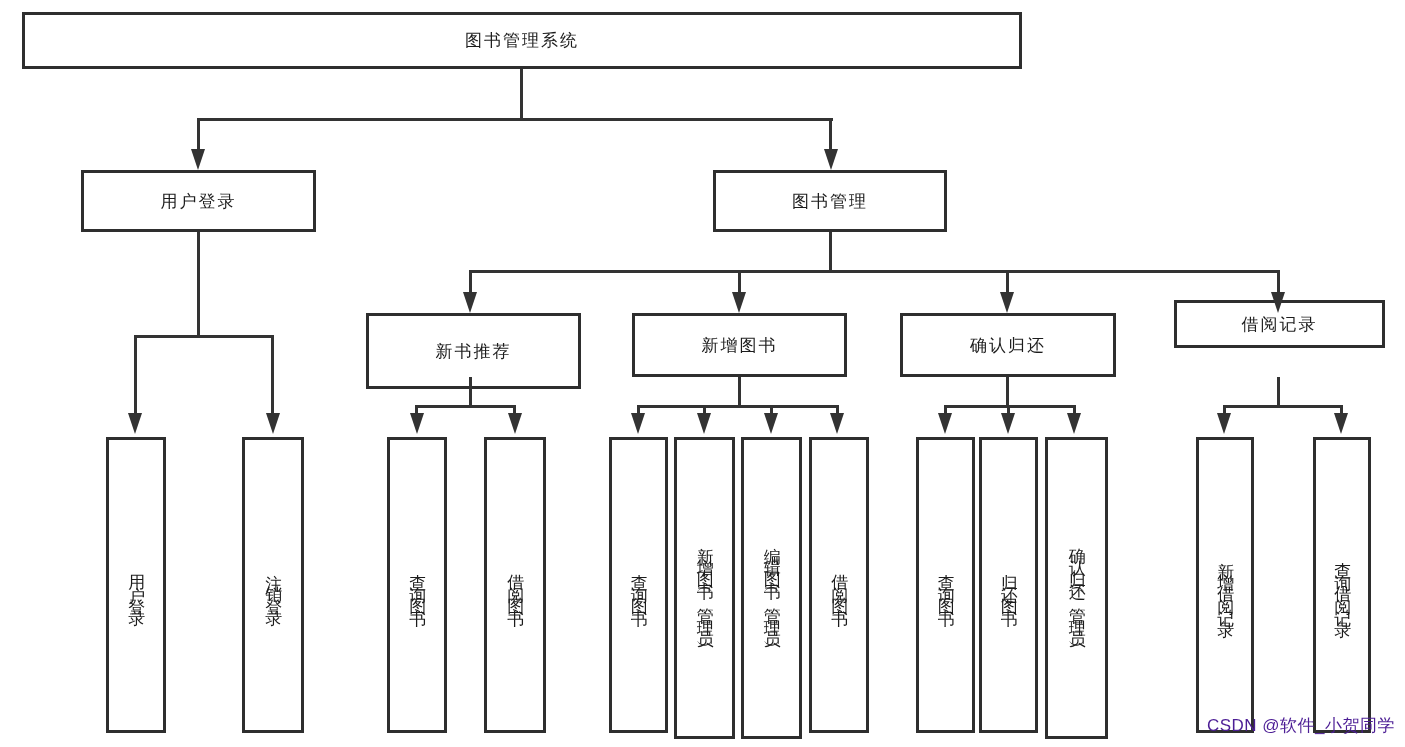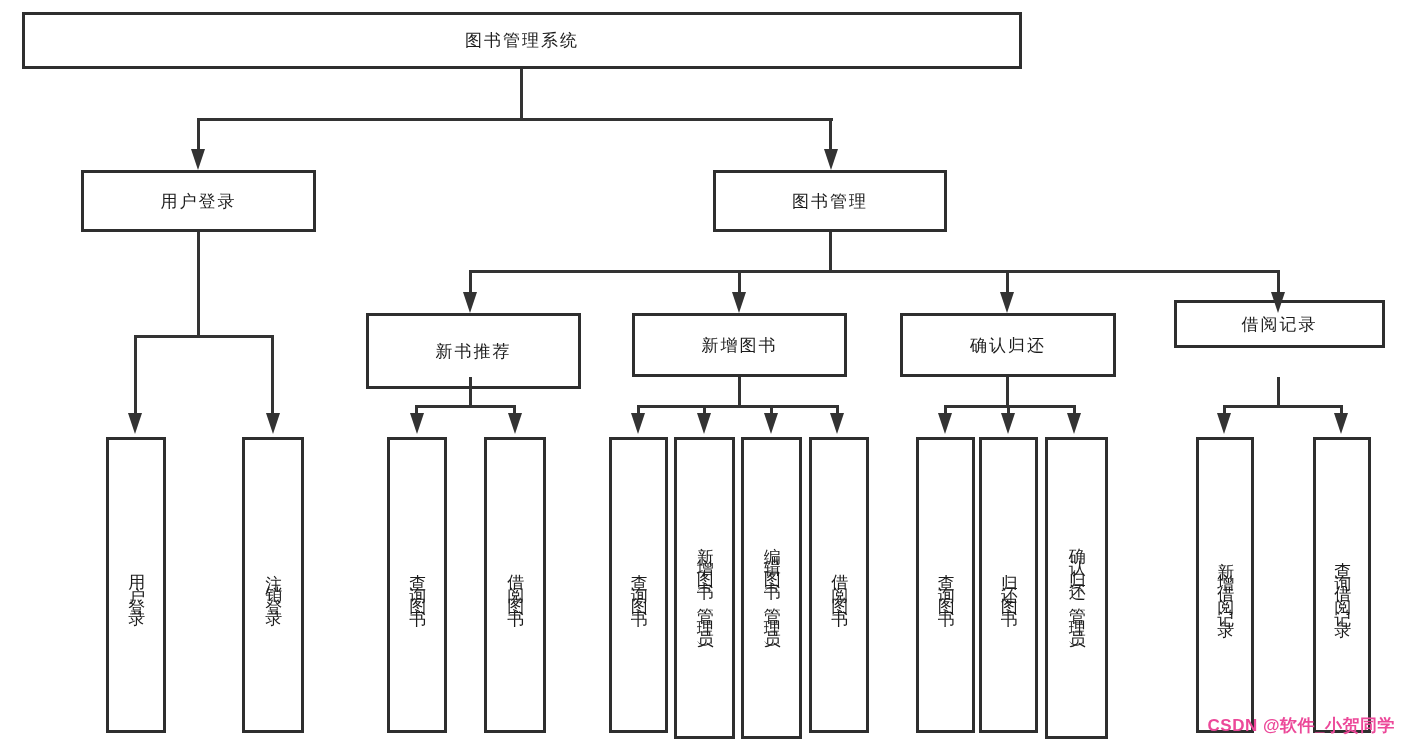--- a/index.html
+++ b/index.html
@@ -18,22 +18,22 @@
     letter-spacing:12px;line-height:1.1;font-size:17px;color:#1c1c1c;
   }
   .vl{position:absolute;width:3px;background:#333333;}
   .hl{position:absolute;height:3px;background:#333333;}
   .ar{
     position:absolute;width:0;height:0;
     border-left:7px solid transparent;border-right:7px solid transparent;
     border-top:21px solid #333333;
   }
   .wm{
-    position:absolute;top:714px;right:10px;color:#ec4899;font-size:17px;
-    letter-spacing:0.5px;z-index:5;white-space:nowrap;font-weight:bold;
+    position:absolute;top:714px;right:10px;color:#4c1d95;font-size:17px;
+    letter-spacing:0.5px;z-index:5;white-space:nowrap;
   }
 </style>
 </head>
 <body>
 
 <div class="canvas">
 
   <div class="b" style="left:22px;top:12px;width:1000px;height:57px;">
     <span>图书管理系统</span>
   </div>

